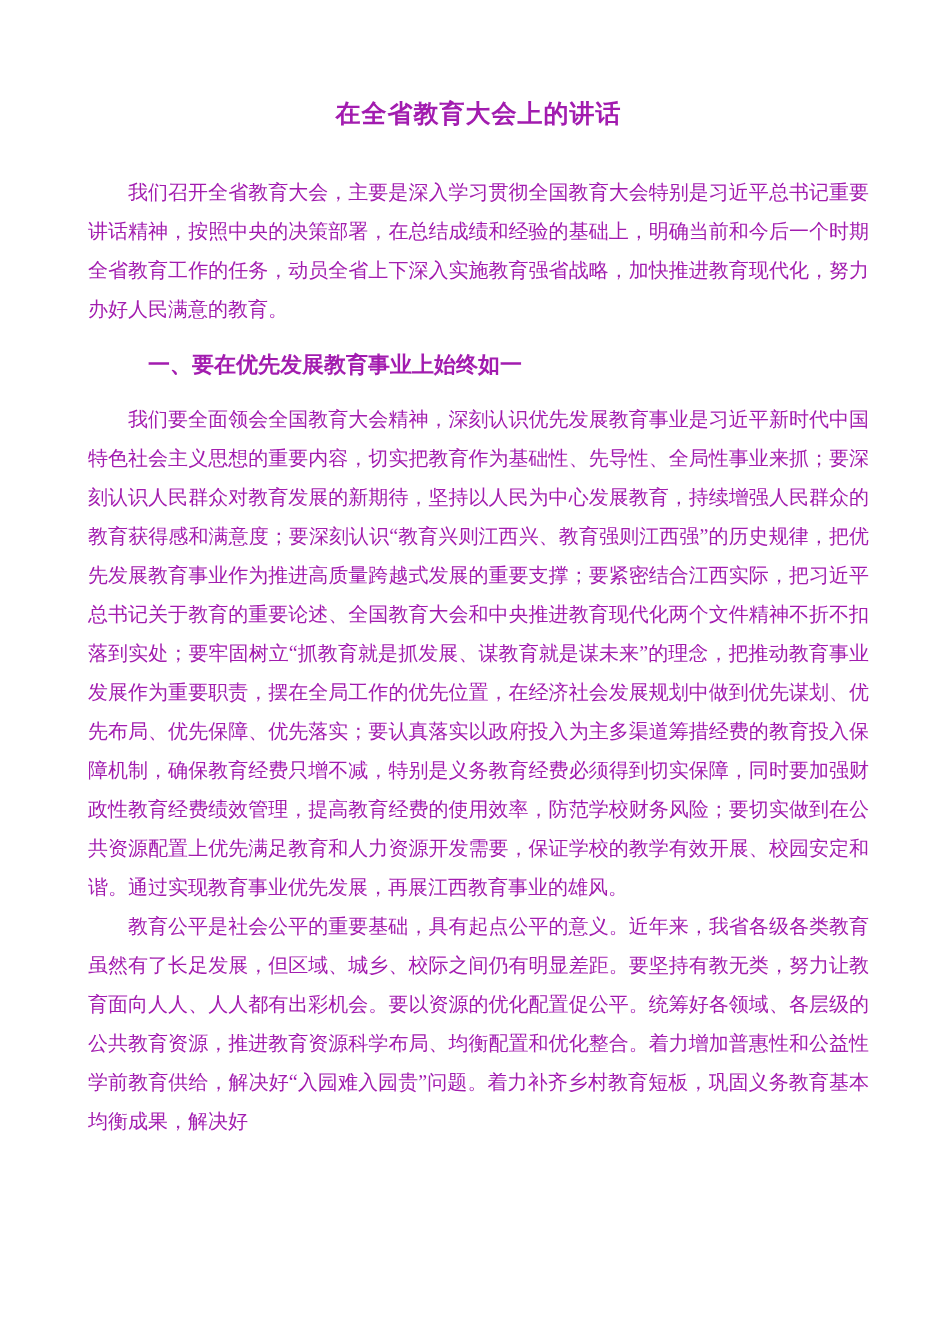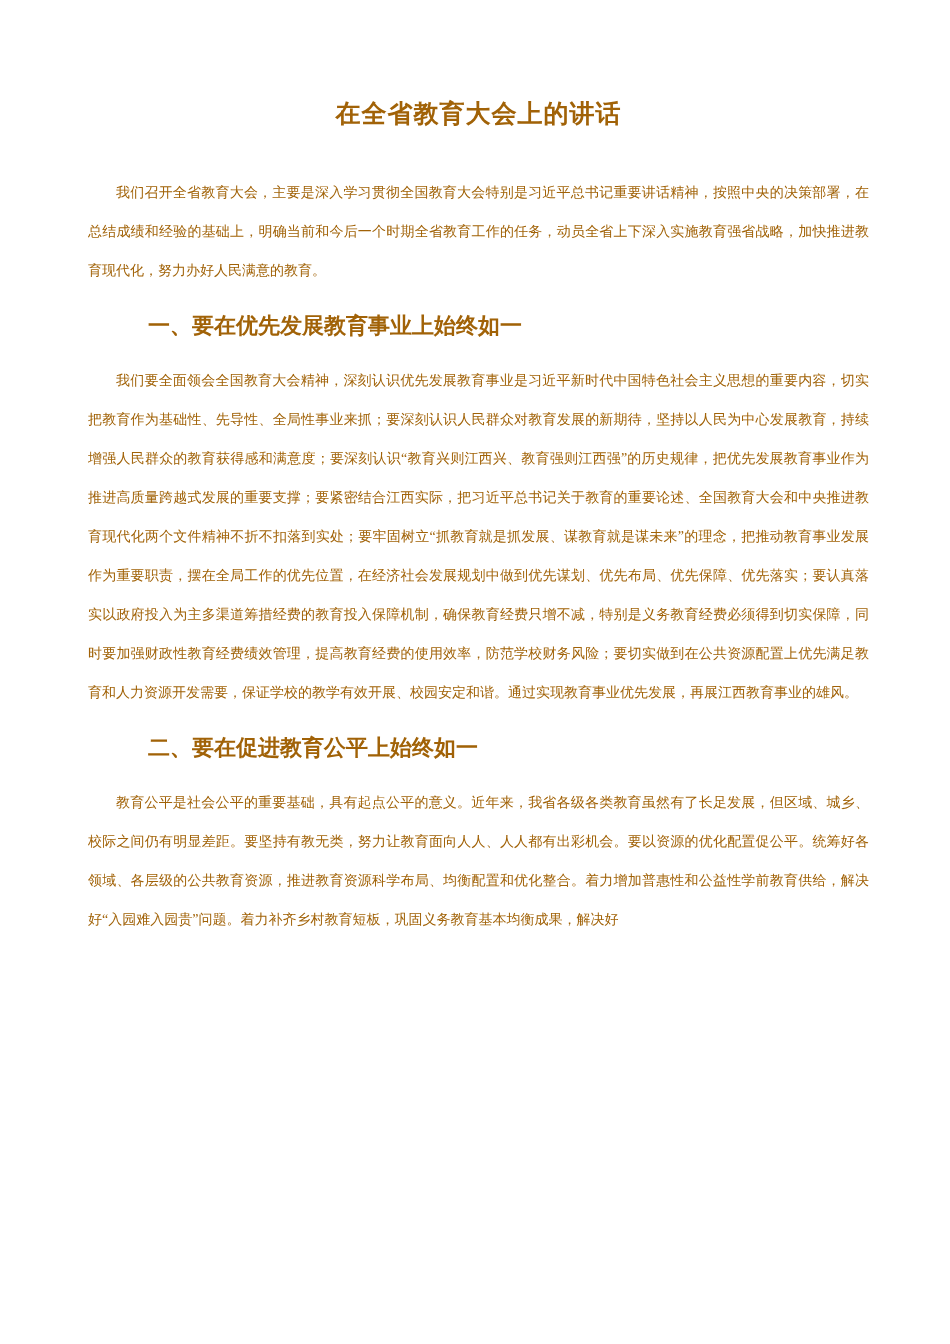--- a/index.html
+++ b/index.html
@@ -9,21 +9,21 @@
   }
   .page {
     position: relative;
     width: 950px;
     height: 1344px;
     margin: 0 auto;
     background: #ffffff;
     overflow: hidden;
     box-sizing: border-box;
     padding: 99px 81px 0 88px;
-    color: #a16207;
+    color: #a21caf;
   }
   .doc-title {
     text-align: center;
     font-family: "Liberation Serif", "DejaVu Serif", serif;
     font-weight: bold;
     font-size: 25px;
     line-height: 30px;
     margin: 0;
     letter-spacing: 1px;
   }
@@ -32,21 +32,21 @@
     font-family: "Liberation Serif", "DejaVu Serif", serif;
     font-size: 21px;
     line-height: 26px;
     margin: 12px 0 0 0;
   }
   .doc-body {
     margin-top: 44px;
   }
   p.body-para {
     font-family: "Liberation Serif", "DejaVu Serif", serif;
-    font-size: 14px;
+    font-size: 20px;
     line-height: 39px;
     text-align: justify;
     text-justify: inter-character;
     text-indent: 2em;
     margin: 0;
   }
   p.section-heading {
     font-family: "Liberation Sans", "DejaVu Sans", sans-serif;
     font-weight: bold;
     font-size: 22px;
@@ -58,16 +58,15 @@
 </head>
 <body>
 
 <div class="page">
   <h1 class="doc-title">在全省教育大会上的讲话</h1>
 
   <div class="doc-body">
     <p class="body-para">我们召开全省教育大会，主要是深入学习贯彻全国教育大会特别是习近平总书记重要讲话精神，按照中央的决策部署，在总结成绩和经验的基础上，明确当前和今后一个时期全省教育工作的任务，动员全省上下深入实施教育强省战略，加快推进教育现代化，努力办好人民满意的教育。</p>
     <p class="section-heading">一、要在优先发展教育事业上始终如一</p>
     <p class="body-para">我们要全面领会全国教育大会精神，深刻认识优先发展教育事业是习近平新时代中国特色社会主义思想的重要内容，切实把教育作为基础性、先导性、全局性事业来抓；要深刻认识人民群众对教育发展的新期待，坚持以人民为中心发展教育，持续增强人民群众的教育获得感和满意度；要深刻认识“教育兴则江西兴、教育强则江西强”的历史规律，把优先发展教育事业作为推进高质量跨越式发展的重要支撑；要紧密结合江西实际，把习近平总书记关于教育的重要论述、全国教育大会和中央推进教育现代化两个文件精神不折不扣落到实处；要牢固树立“抓教育就是抓发展、谋教育就是谋未来”的理念，把推动教育事业发展作为重要职责，摆在全局工作的优先位置，在经济社会发展规划中做到优先谋划、优先布局、优先保障、优先落实；要认真落实以政府投入为主多渠道筹措经费的教育投入保障机制，确保教育经费只增不减，特别是义务教育经费必须得到切实保障，同时要加强财政性教育经费绩效管理，提高教育经费的使用效率，防范学校财务风险；要切实做到在公共资源配置上优先满足教育和人力资源开发需要，保证学校的教学有效开展、校园安定和谐。通过实现教育事业优先发展，再展江西教育事业的雄风。</p>
-    <p class="section-heading">二、要在促进教育公平上始终如一</p>
     <p class="body-para">教育公平是社会公平的重要基础，具有起点公平的意义。近年来，我省各级各类教育虽然有了长足发展，但区域、城乡、校际之间仍有明显差距。要坚持有教无类，努力让教育面向人人、人人都有出彩机会。要以资源的优化配置促公平。统筹好各领域、各层级的公共教育资源，推进教育资源科学布局、均衡配置和优化整合。着力增加普惠性和公益性学前教育供给，解决好“入园难入园贵”问题。着力补齐乡村教育短板，巩固义务教育基本均衡成果，解决好</p>
   </div>
 </div>
 
 </body></html>

